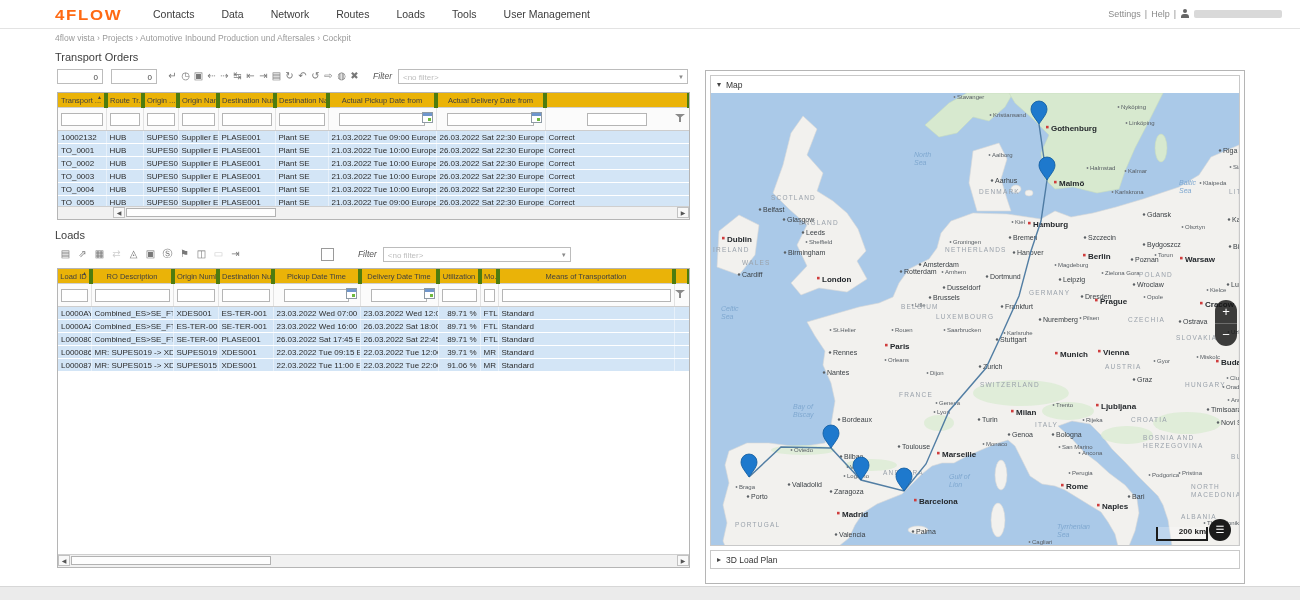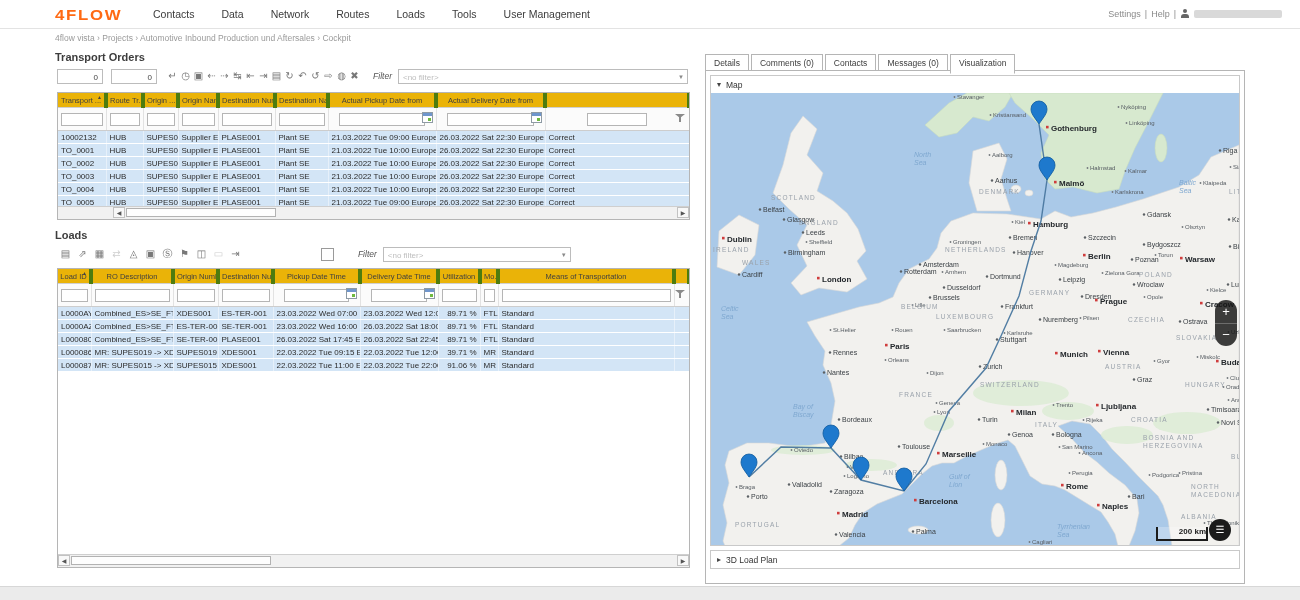--- a/index.html
+++ b/index.html
@@ -13,21 +13,21 @@
   #topright{margin-left:auto;margin-right:18px;font-size:9px;color:#8a8a8a;display:flex;align-items:center;gap:4px;}
   .person{position:relative;width:10px;height:10px;display:inline-block;}
   .person::before{content:"";position:absolute;left:3px;top:0;width:4px;height:4px;border-radius:50%;background:#666;}
   .person::after{content:"";position:absolute;left:1px;top:5px;width:8px;height:4px;border-radius:3px 3px 0 0;background:#666;}
   .redacted{display:inline-block;width:88px;height:8px;background:#d9d9d9;border-radius:2px;filter:blur(.4px);}
 
   
   #breadcrumb{position:absolute;left:55px;top:33px;font-size:8.5px;color:#9a9a9a;}
 
   
-  .sec-title{position:absolute;font-size:11px;font-weight:bold;color:#3d3d3d;}
+  .sec-title{position:absolute;font-size:11px;font-weight:normal;color:#3d3d3d;}
   #to-title{left:55px;top:51px;}
   #loads-title{left:55px;top:229px;}
 
   
   .toolbar{position:absolute;display:flex;align-items:center;height:22px;}
   #to-toolbar{left:57px;top:65px;width:631px;}
   #loads-toolbar{left:57px;top:243px;width:631px;}
   .counter{width:46px;height:15px;border:1px solid #bcbcbc;background:#fff;font-size:8px;color:#444;text-align:right;line-height:15px;padding:0 4px;box-sizing:border-box;}
   .counter + .counter{margin-left:8px;}
   .tbicon{width:13px;height:16px;line-height:16px;text-align:center;font-size:10px;color:#787878;cursor:pointer;flex:none;}
@@ -395,27 +395,20 @@
             <td class="dcell">22.03.2022 Tue 22:00 Europe...</td>
             <td class="dcell" style="text-align: right;">91.06 %</td>
             <td class="dcell">MR</td>
             <td class="dcell">Standard</td>
             <td class="dcell"></td>
           </tr>
         </tbody>
       </table>
     </div>
 
-  <div id="tabs">
-      <span class="tab">Details</span>
-      <span class="tab">Comments (0)</span>
-      <span class="tab">Contacts</span>
-      <span class="tab">Messages (0)</span>
-      <span class="tab active">Visualization</span>
-    </div>
   <div id="right-panel">
     <div class="group">
       <div class="group-header">
         <span class="tri">▾</span>
         <span>Map</span>
       </div>
       <div id="map-box">
         <svg id="geo" width="528" height="453" viewBox="0 0 528 453">
           <rect x="0" y="0" width="528" height="453" fill="#aac9e8"></rect>
 

